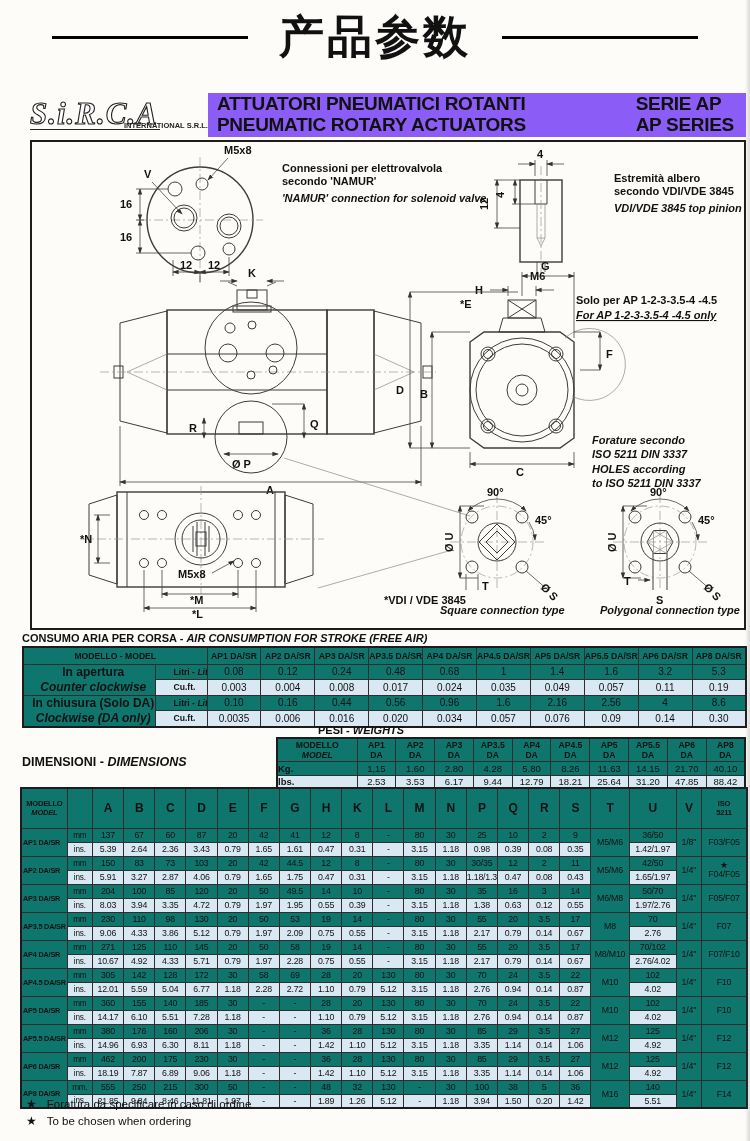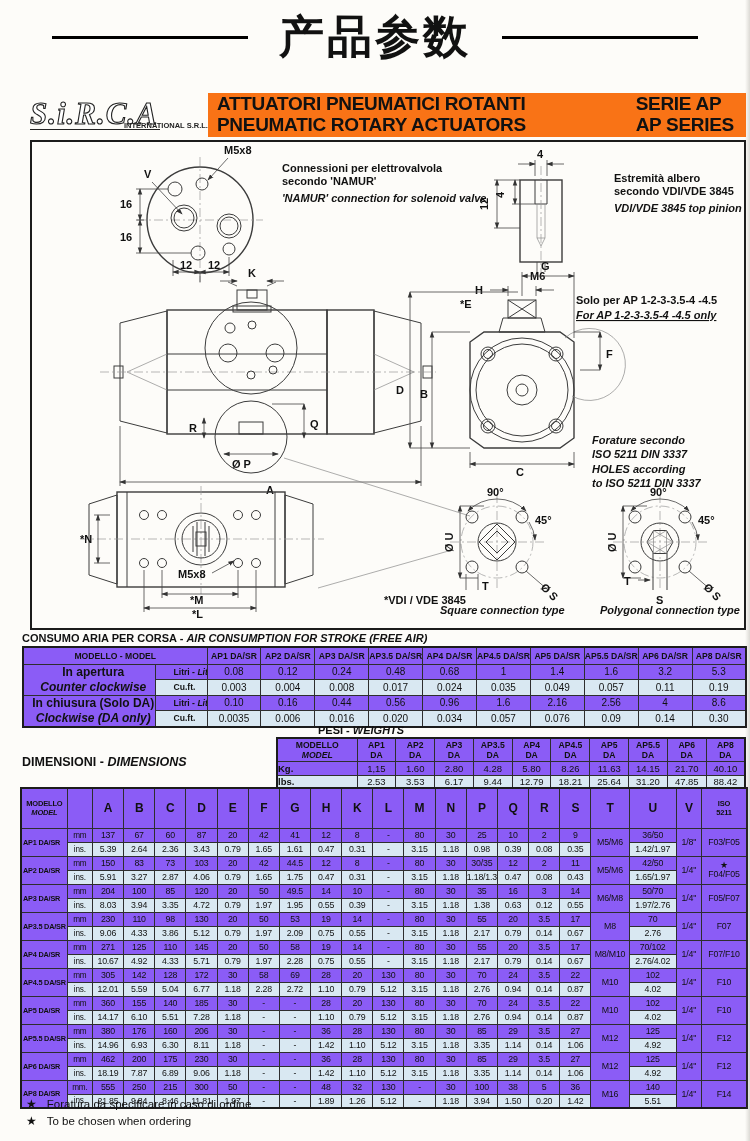--- a/index.html
+++ b/index.html
@@ -10,38 +10,38 @@
   .cn-header{position:absolute;top:6px;left:0;width:750px;height:62px;display:flex;align-items:center;justify-content:center;gap:31px}
   .cn-rule{height:3px;background:#000;width:196px}
   .cn-title{font-size:45px;font-weight:bold;letter-spacing:3px;font-family:"DejaVu Sans","Liberation Sans",sans-serif}
 
   
   .brand-row{position:absolute;top:93px;left:28px;width:718px;height:44px;display:flex;align-items:stretch}
   .logo{width:180px;position:relative}
   .logo svg{display:block}
   .logo-big{font-family:"Liberation Serif",serif;font-style:italic;font-weight:bold;font-size:31px;fill:#fff;stroke:#222;stroke-width:1.1px;letter-spacing:1px}
   .logo-sub{font-size:7.5px;font-weight:bold;fill:#222}
-  .banner{flex:1;background:#f97316;display:flex;justify-content:space-between;align-items:flex-start;padding:1px 12px 1px 9px}
+  .banner{flex:1;background:#8b5cf6;display:flex;justify-content:space-between;align-items:flex-start;padding:1px 12px 1px 9px}
   .banner-left div,.banner-right div{font-size:19px;font-weight:bold;line-height:1.1;letter-spacing:-0.3px;white-space:nowrap}
 
   
   .drawing-panel{position:absolute;top:140px;left:30px;width:716px;height:490px;border:2px solid #1c1c1c;background:#fdfcf9}
   .drawing-panel svg{display:block}
   .ln{stroke:#3c3c3c;stroke-width:1;fill:none}
   .ln2{stroke:#3c3c3c;stroke-width:1.4;fill:none}
   .thin{stroke:#8a8a8a;stroke-width:.7;fill:none}
   .cl{stroke:#999;stroke-width:.7;fill:none;stroke-dasharray:9 3 2 3}
   .dim{stroke:#444;stroke-width:.8;fill:none}
   .lbl{font:bold 11px "Liberation Sans",sans-serif;fill:#111}
   .cap{font:bold 11px "Liberation Sans",sans-serif;fill:#111}
   .capi{font:italic bold 11px "Liberation Sans",sans-serif;fill:#111}
   .under{text-decoration:underline}
 
   
-  table{border-collapse:collapse;table-layout:fixed;background:#8b5cf6}
+  table{border-collapse:collapse;table-layout:fixed;background:#0f766e}
   td{border:1px solid #2e2e2e;overflow:hidden;white-space:nowrap;text-align:center;vertical-align:middle}
   .sh{background:#d9e8f2}
 
   .air-title{position:absolute;top:632px;left:22px;font-size:11px;font-weight:bold}
   .air-title i{font-style:italic}
   #air-table{position:absolute;top:646px;left:22px;width:725px;border:2px solid #1c1c1c;font-size:10px}
   #air-table td{height:14px}
   #air-table .hd{font-weight:bold;font-size:8.6px;height:17px}
   #air-table .lblcell{text-align:center;padding-left:8px;vertical-align:top}
   #air-table .lbl-it{font-weight:bold;font-size:12px;line-height:15px}

